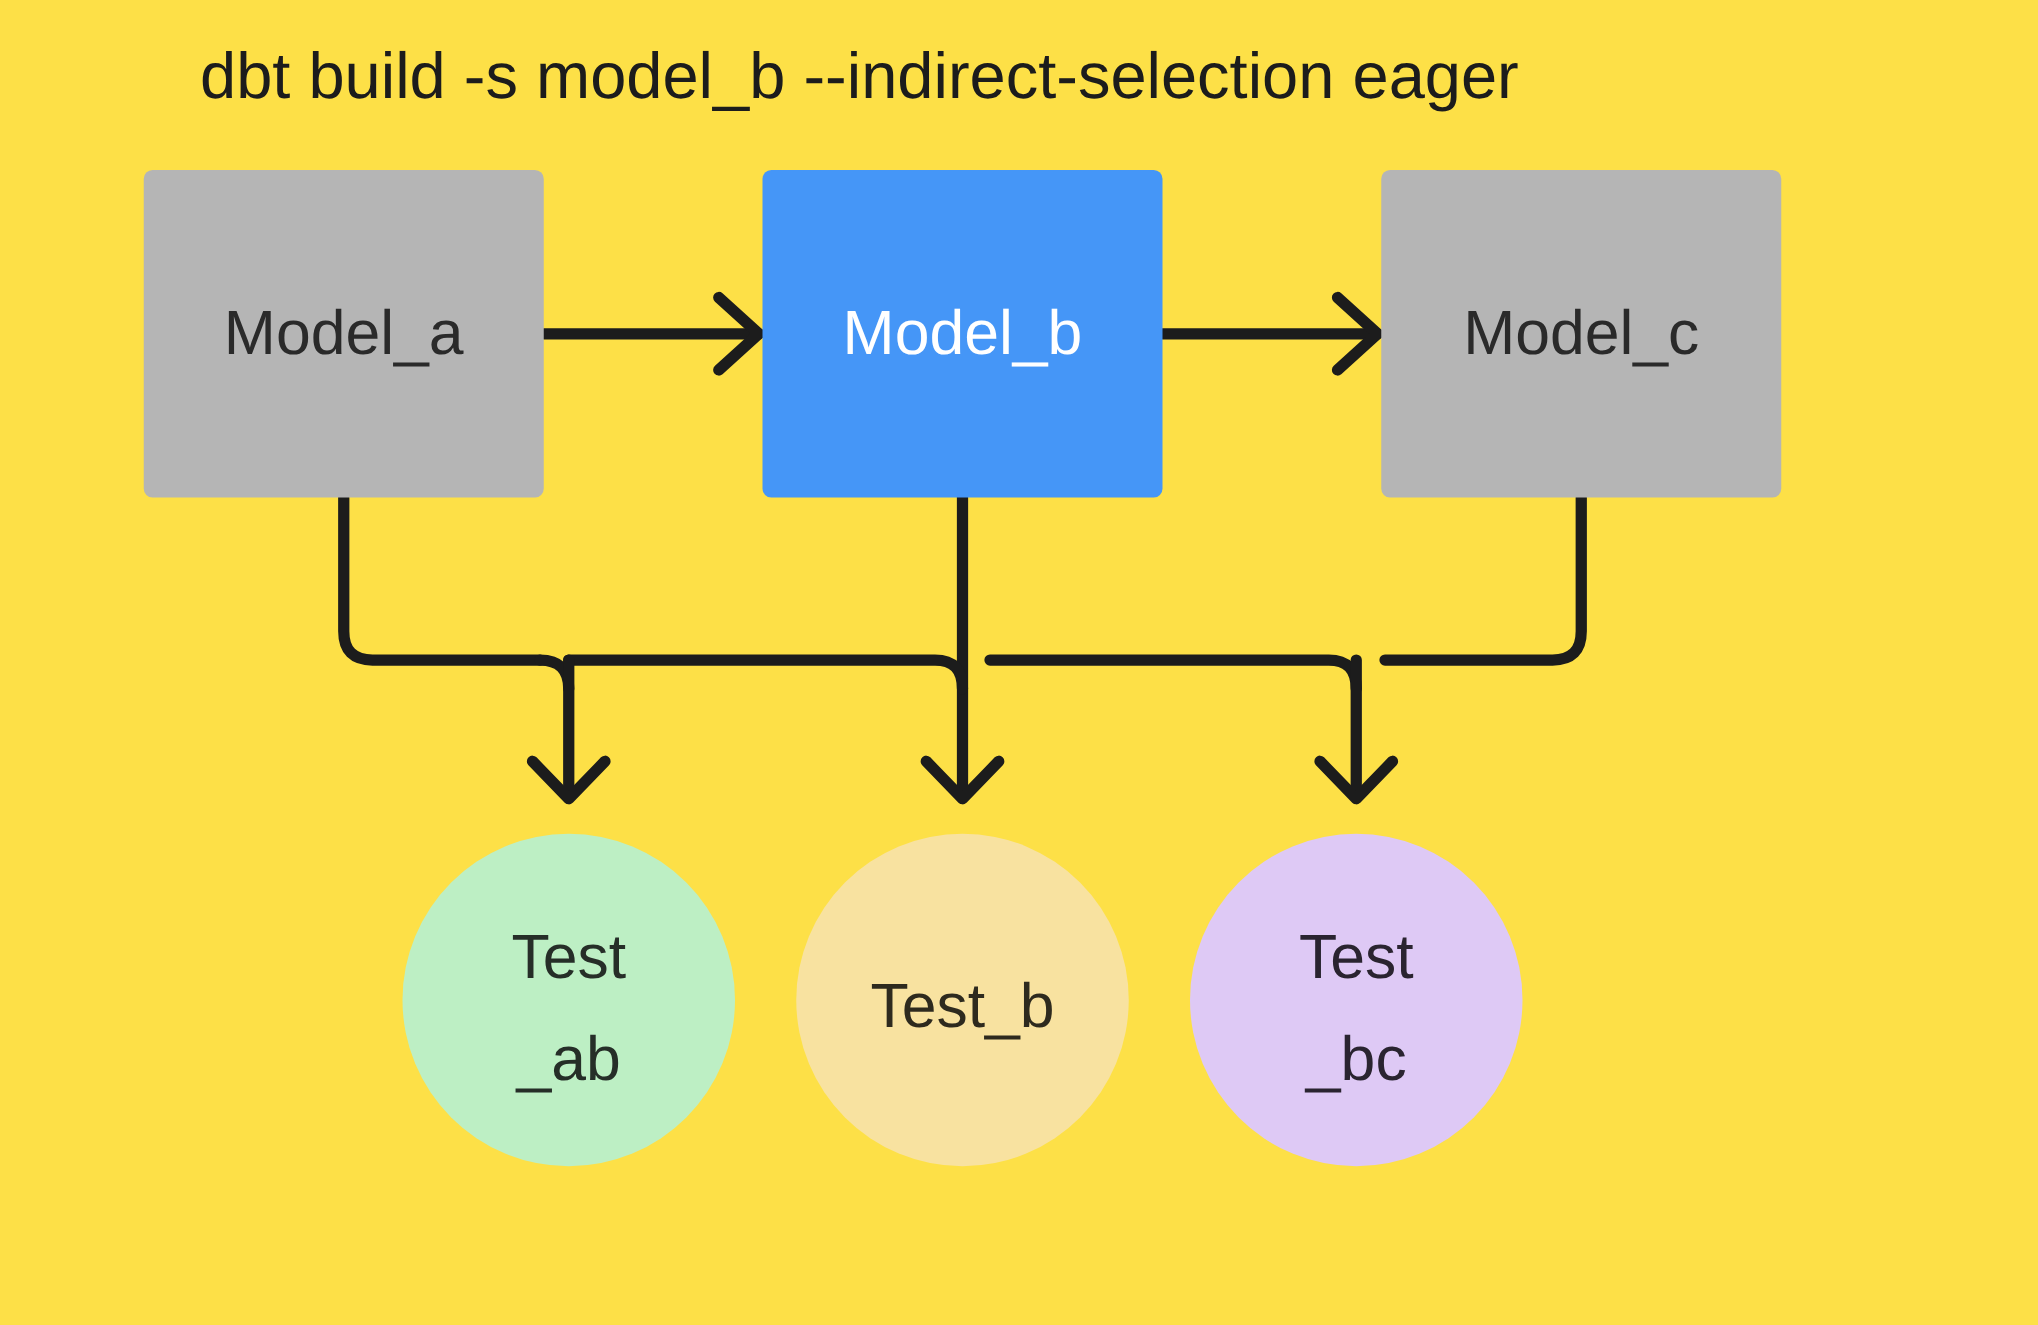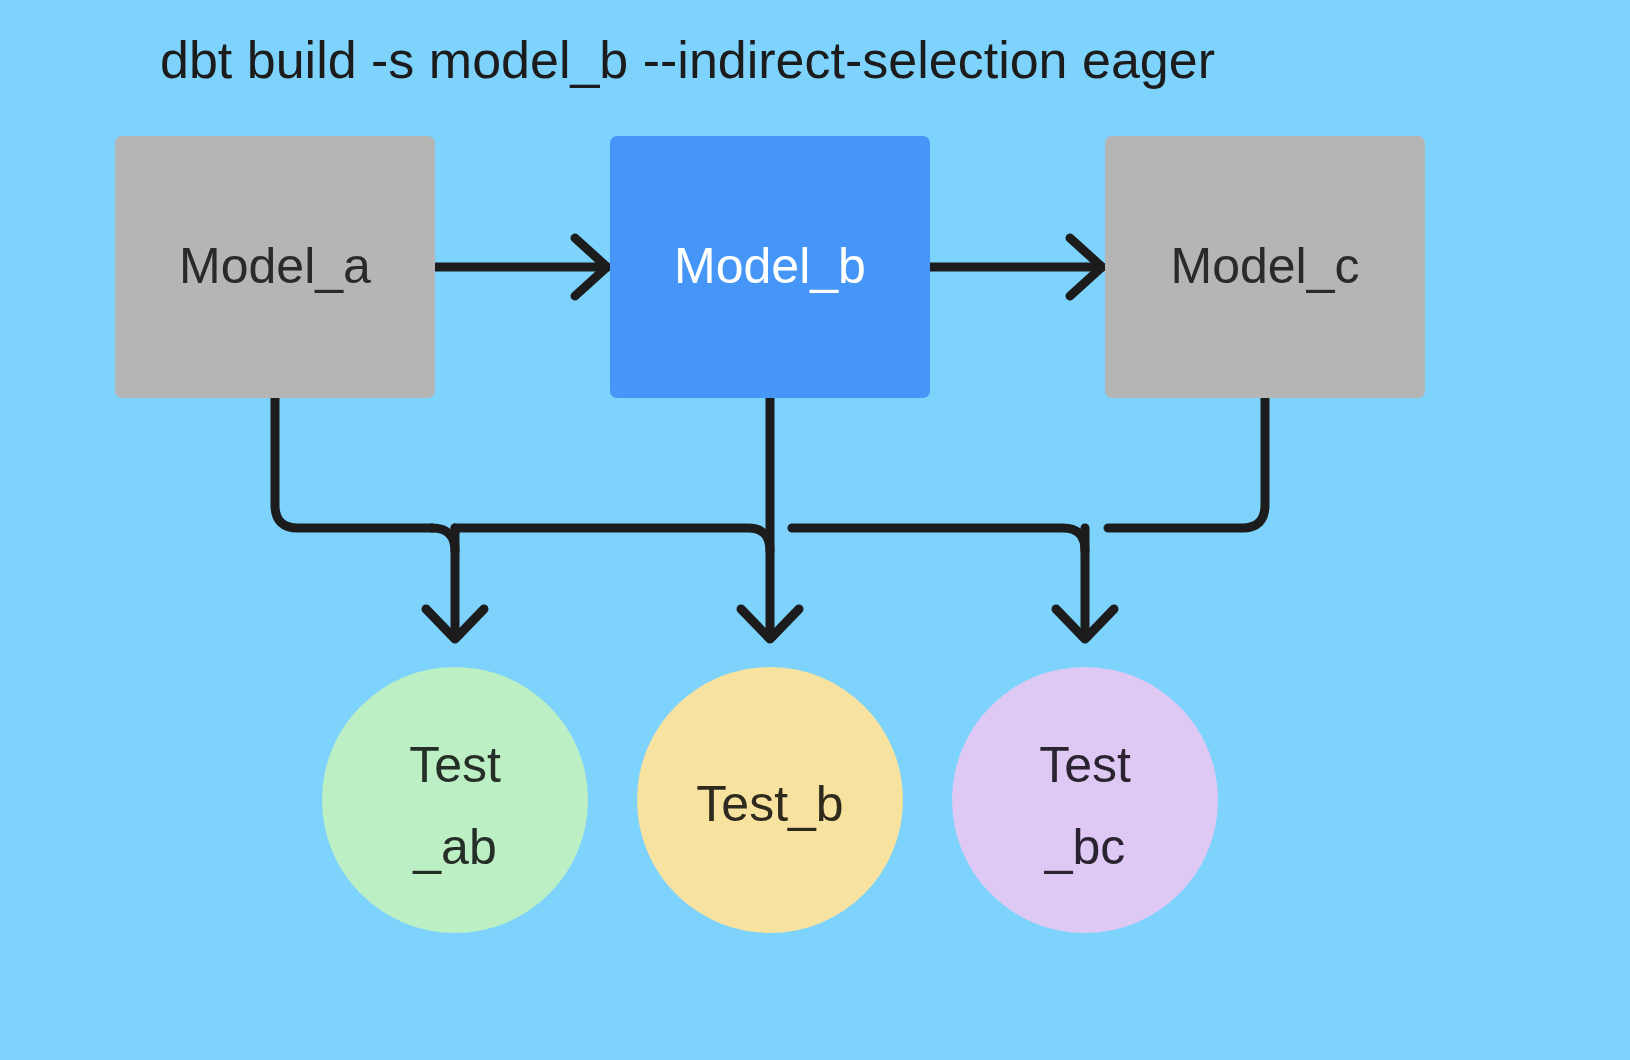--- a/index.html
+++ b/index.html
@@ -10,21 +10,21 @@
   body {
     width: 1630px;
     height: 1060px;
     font-family: "Liberation Sans", sans-serif;
     overflow: hidden;
   }
   #canvas {
     position: relative;
     width: 1630px;
     height: 1060px;
-    background: #7dd3fc;
+    background: #fde047;
     text-align: center;
   }
   #diagram-svg {
     position: absolute;
     top: 0;
     left: 0;
     width: 1630px;
     height: 1060px;
     display: block;
   }

